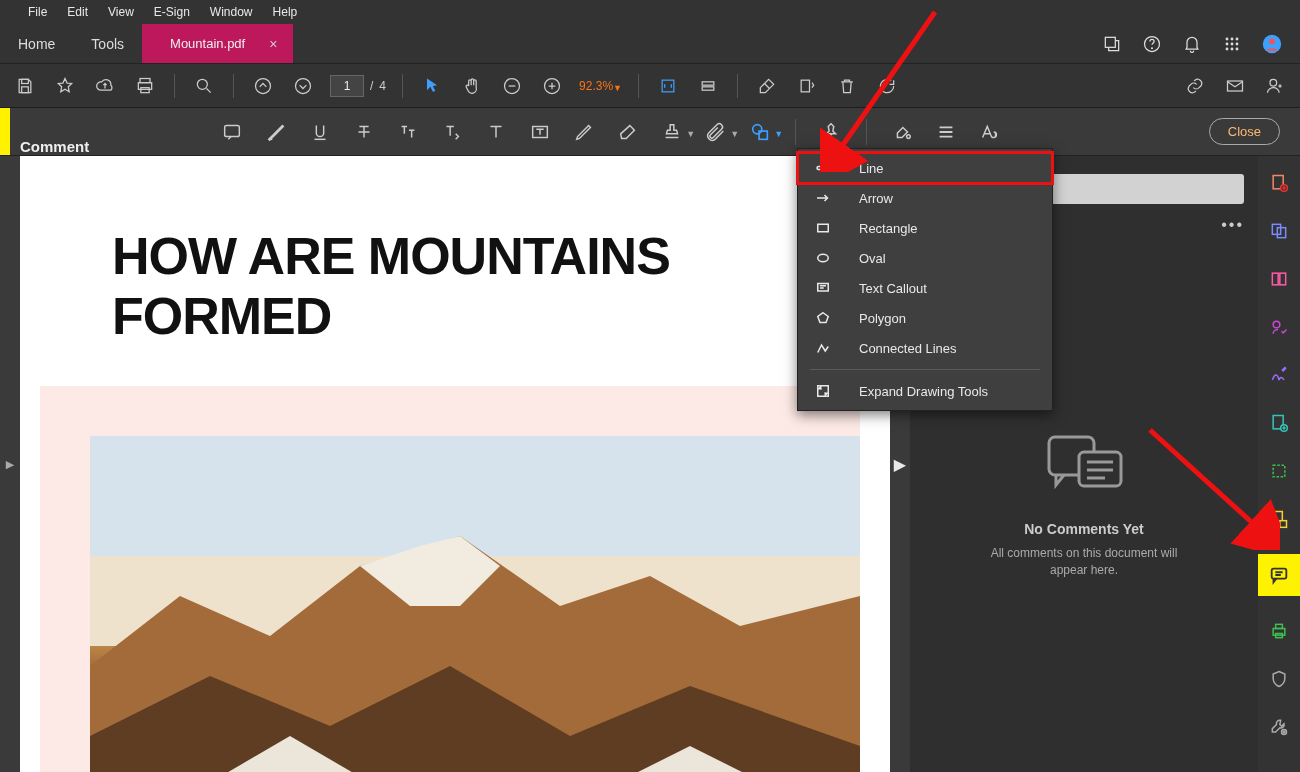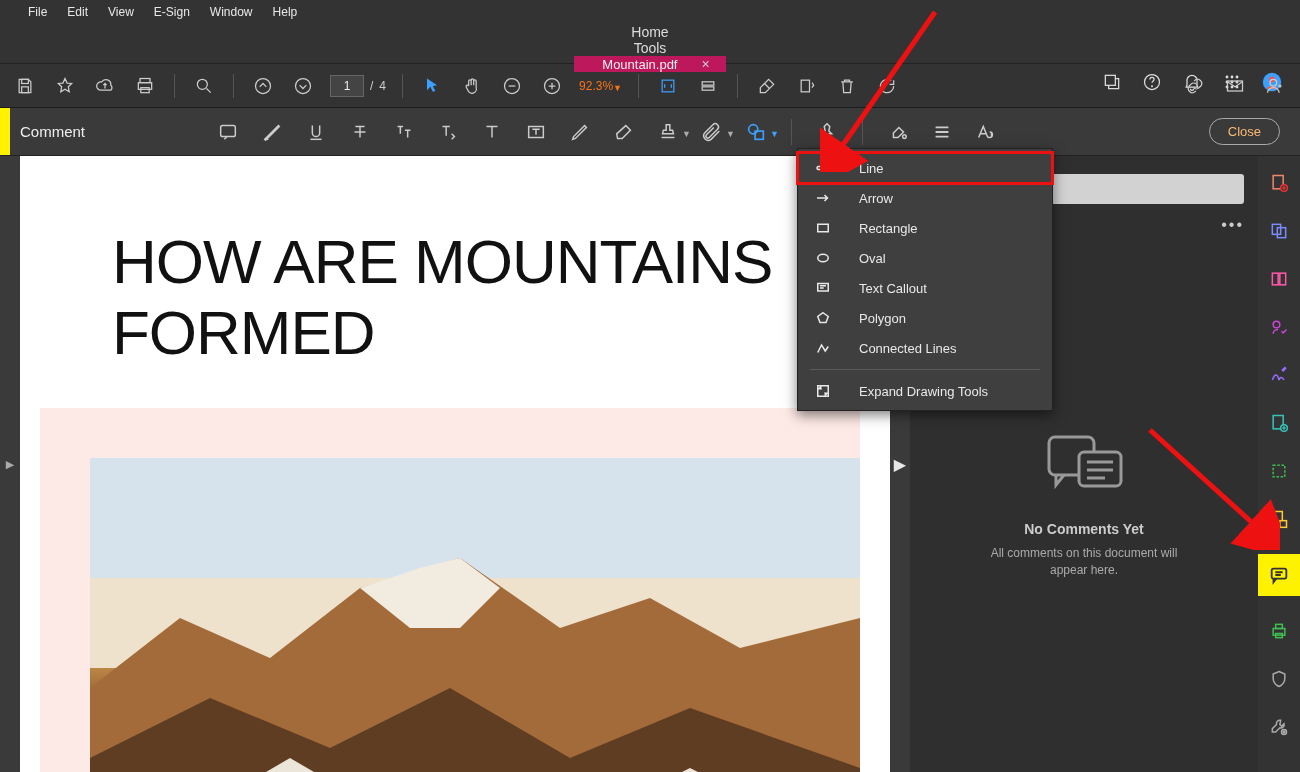--- a/index.html
+++ b/index.html
@@ -1,46 +1,46 @@
 <!DOCTYPE html>
 <html><head>
 <meta charset="utf-8">
 <style>
   * { box-sizing: border-box; margin: 0; padding: 0; font-family: -apple-system, "Segoe UI", sans-serif; }
   body { width: 1300px; height: 772px; background: #3a3a3a; color: #e8e8e8; overflow: hidden; position: relative; }
   .menubar { height: 24px; background: #333333; display: flex; align-items: center; padding-left: 18px; font-size: 12px; }
   .menubar .menu-item { padding: 3px 10px; cursor: pointer; }
-  .tabbar { height: 40px; background: #333333; display: flex; align-items: center; border-bottom: 1px solid #222; flex-direction: column; }
+  .tabbar { height: 40px; background: #333333; display: flex; align-items: center; border-bottom: 1px solid #222; }
   .tab-home, .tab-tools { padding: 0 18px; height: 100%; display: flex; align-items: center; font-size: 14px; cursor: pointer; color: #ddd; }
   .tab-doc { height: 100%; display: flex; align-items: center; background: #be185d; padding: 0 16px 0 28px; font-size: 13px; color: #eee; cursor: pointer; gap: 24px; }
   .tab-close { color: #ccc; font-size: 14px; cursor: pointer; }
   .tabbar-right { margin-left: auto; display: flex; align-items: center; gap: 20px; padding-right: 18px; }
   .tb-icon { width: 20px; height: 20px; display: flex; align-items: center; justify-content: center; color: #ddd; cursor: pointer; }
   .toolbar { height: 44px; background: #333333; display: flex; align-items: center; padding: 0 12px; gap: 14px; border-bottom: 1px solid #1d1d1d; }
   .toolbar .sep { width: 1px; height: 24px; background: #555; margin: 0 2px; }
   .toolbar .spacer { flex: 1; }
   .tool-btn { width: 26px; height: 26px; display: flex; align-items: center; justify-content: center; color: #ccc; cursor: pointer; }
   .page-ind { display: flex; align-items: center; gap: 6px; font-size: 12px; color: #ccc; }
   .page-ind input { width: 34px; height: 22px; background: #444; border: 1px solid #666; color: #eee; text-align: center; font-size: 12px; }
   .zoom-val { font-size: 12px; color: #f97316; display: flex; align-items: flex-end; }
   .comment-bar { height: 48px; background: #3a3a3a; display: flex; align-items: center; position: relative; border-bottom: 1px solid #222; }
-  .comment-label-wrap { display: flex; align-items: center; height: 100%; }
+  .comment-label-wrap { display: flex; align-items: flex-end; height: 100%; font-weight: bold; }
   .yellow-bar { width: 10px; height: 100%; background: #fff200; }
   .comment-label { font-size: 15px; color: #eee; padding-left: 10px; }
   .comment-tools { display: flex; align-items: center; gap: 18px; margin-left: 130px; }
   .ctool { width: 26px; height: 26px; display: flex; align-items: center; justify-content: center; color: #ccc; cursor: pointer; position: relative; }
   .ctool.active svg { stroke: #3da0ff; }
   .ctool .caret { position: absolute; right: -10px; top: 10px; font-size: 9px; color: #aaa; }
   .close-btn { margin-left: auto; margin-right: 20px; border: 1px solid #aaa; border-radius: 14px; padding: 5px 18px; font-size: 13px; color: #fdba74; cursor: pointer; }
   .content-row { display: flex; height: calc(100% - 24px - 40px - 44px - 48px); position: relative; }
   .left-strip { width: 20px; background: #3a3a3a; display: flex; align-items: center; justify-content: center; }
   .left-strip .arrow-r { color: #aaa; font-size: 11px; cursor: pointer; }
   .doc-view { width: 870px; background: #555; overflow: hidden; display: flex; justify-content: center; }
   .page { width: 870px; background: #fff; color: #111; }
-  .page-title { font-size: 62px; font-weight: 400; letter-spacing: -1px; padding: 70px 0 0 92px; font-family: "Arial Black", Arial, sans-serif; }
+  .page-title { font-size: 52px; font-weight: 700; letter-spacing: -1px; padding: 70px 0 0 92px; font-family: "Arial Black", Arial, sans-serif; }
   .page-img-area { margin: 40px 0 0 20px; width: 820px; height: 420px; position: relative; }
   .page-img-bg { position: absolute; inset: 0; background: #fde9e5; }
   .page-img-inner { position: absolute; left: 50px; top: 50px; right: 0; bottom: 0; background:
      linear-gradient(180deg,#dbe7ef 0%,#e9e0cf 30%,#c58d4a 55%,#7a4e29 70%,#f1eadb 85%,#b4b4ad 100%);
   }
   .mid-strip { width: 20px; background: #3a3a3a; display: flex; align-items: center; justify-content: center; }
   .comments-panel { flex: 1; background: #2f2f2f; display: flex; flex-direction: column; align-items: center; padding: 18px 14px 0; }
   .invite-input { width: 100%; height: 30px; background: #d2d2d2; border: none; border-radius: 3px; padding: 0 10px; font-size: 12px; color: #555; }
   .panel-dots { align-self: flex-end; color: #ccc; margin-top: 12px; letter-spacing: 2px; cursor: pointer; }
   .panel-empty { flex: 1; display: flex; flex-direction: column; align-items: center; justify-content: center; text-align: center; color: #ccc; }

